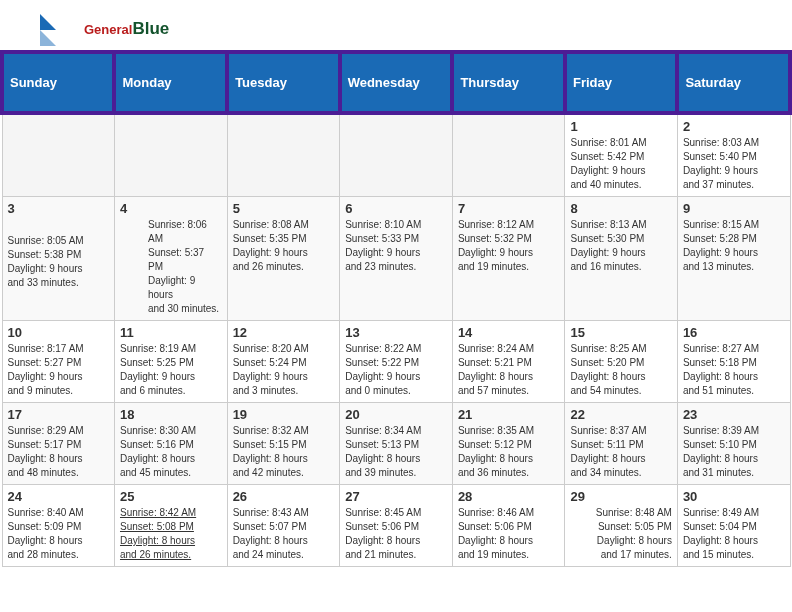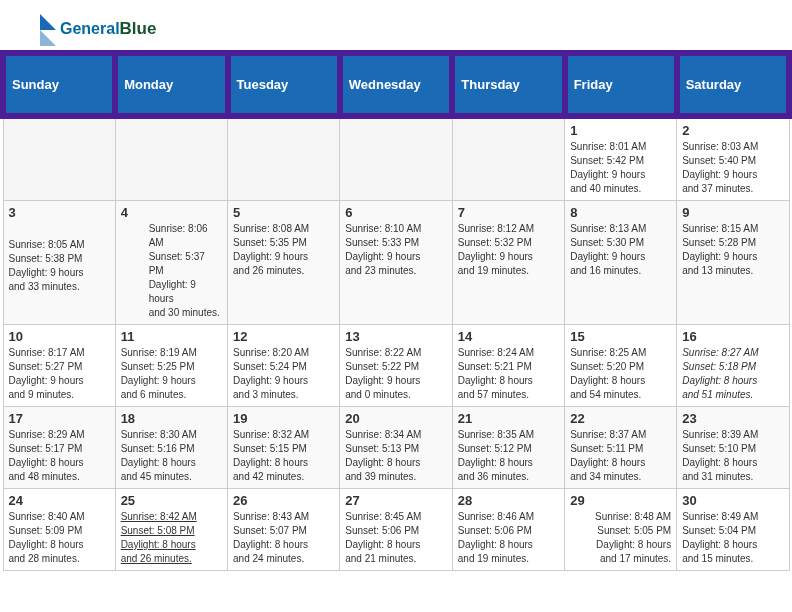--- a/index.html
+++ b/index.html
@@ -3,41 +3,41 @@
   <meta charset="utf-8">
   <style>
     * { box-sizing: border-box; margin: 0; padding: 0; }
     body { font-family: Arial, sans-serif; background: #fff; width: 792px; height: 612px; overflow: hidden; }
     .header { padding: 10px 20px 4px 20px; display: flex; align-items: flex-start; justify-content: space-between; }
     .logo-wrapper { display: flex; align-items: center; gap: 4px; }
     .title-section { text-align: right; }
     .month-title { font-size: 32px; font-weight: bold; color: #333; }
     .location-title { font-size: 18px; color: #333; }
     .calendar { width: 100%; border-collapse: collapse; margin: 0; }
-    .calendar thead th { background: #1a6ab5; color: #fff; text-align: left; padding: 21px 6px; font-size: 13px; border: 6px solid #4c1d95; }
+    .calendar thead th { background: #1a6ab5; color: #fff; text-align: left; padding: 21px 6px; font-size: 13px; border: 4px solid #4c1d95; }
     .calendar tbody td { vertical-align: top; border: 1px solid #ccc; padding: 4px 5px; width: 113px; font-size: 10.5px; color: #333; background: #fff; }
     .calendar tbody td.empty { background: #f5f5f5; }
     .day-number { font-size: 13px; font-weight: bold; color: #333; margin-bottom: 2px; }
     .day-info { font-size: 10px; color: #333; line-height: 1.4; }
     .calendar tbody tr:nth-child(even) td:not(.empty) { background: #f9f9f9; }
     .calendar tbody td { height: 80px; }
   </style>
 </head>
 <body>
 
 <div class="header">
   <div class="logo-wrapper">
     <svg width="36" height="36" viewBox="0 0 36 36">
       <rect x="0" y="0" width="36" height="36" fill="none"></rect>
       <polygon points="20,4 36,20 20,20" fill="#1a6ab5"></polygon>
       <polygon points="20,20 36,36 20,36" fill="#1a6ab5" opacity="0.5"></polygon>
     </svg>
     <div>
       <div style="line-height:1">
-        <span style="font-size:16px;font-weight:bold;color:#0369a1;">General</span><span style="font-size:17px;font-weight:bold;color:#14532d;">Blue</span>
+        <span style="font-size:13px;font-weight:bold;color:#b91c1c;margin-left:24px;">General</span><span style="font-size:17px;font-weight:bold;color:#14532d;">Blue</span>
       </div>
     </div>
   </div>
 </div>
 
 <table class="calendar">
   <thead>
     <tr id="weekday-header">
     <th>Sunday</th>
         <th>Monday</th>
@@ -159,21 +159,21 @@
         </td>
         <td>
           <div class="day-number">15</div>
           <div class="day-info" style="white-space: pre-line;">Sunrise: 8:25 AM
 Sunset: 5:20 PM
 Daylight: 8 hours
 and 54 minutes.</div>
         </td>
         <td>
           <div class="day-number">16</div>
-          <div class="day-info" style="white-space: pre-line; font-style: italic;">Sunrise: 8:27 AM
+          <div class="day-info" style="white-space: pre-line;">Sunrise: 8:27 AM
 Sunset: 5:18 PM
 Daylight: 8 hours
 and 51 minutes.</div>
         </td>
       </tr>
       <tr>
         <td>
           <div class="day-number">17</div>
           <div class="day-info" style="white-space: pre-line;">Sunrise: 8:29 AM
 Sunset: 5:17 PM

